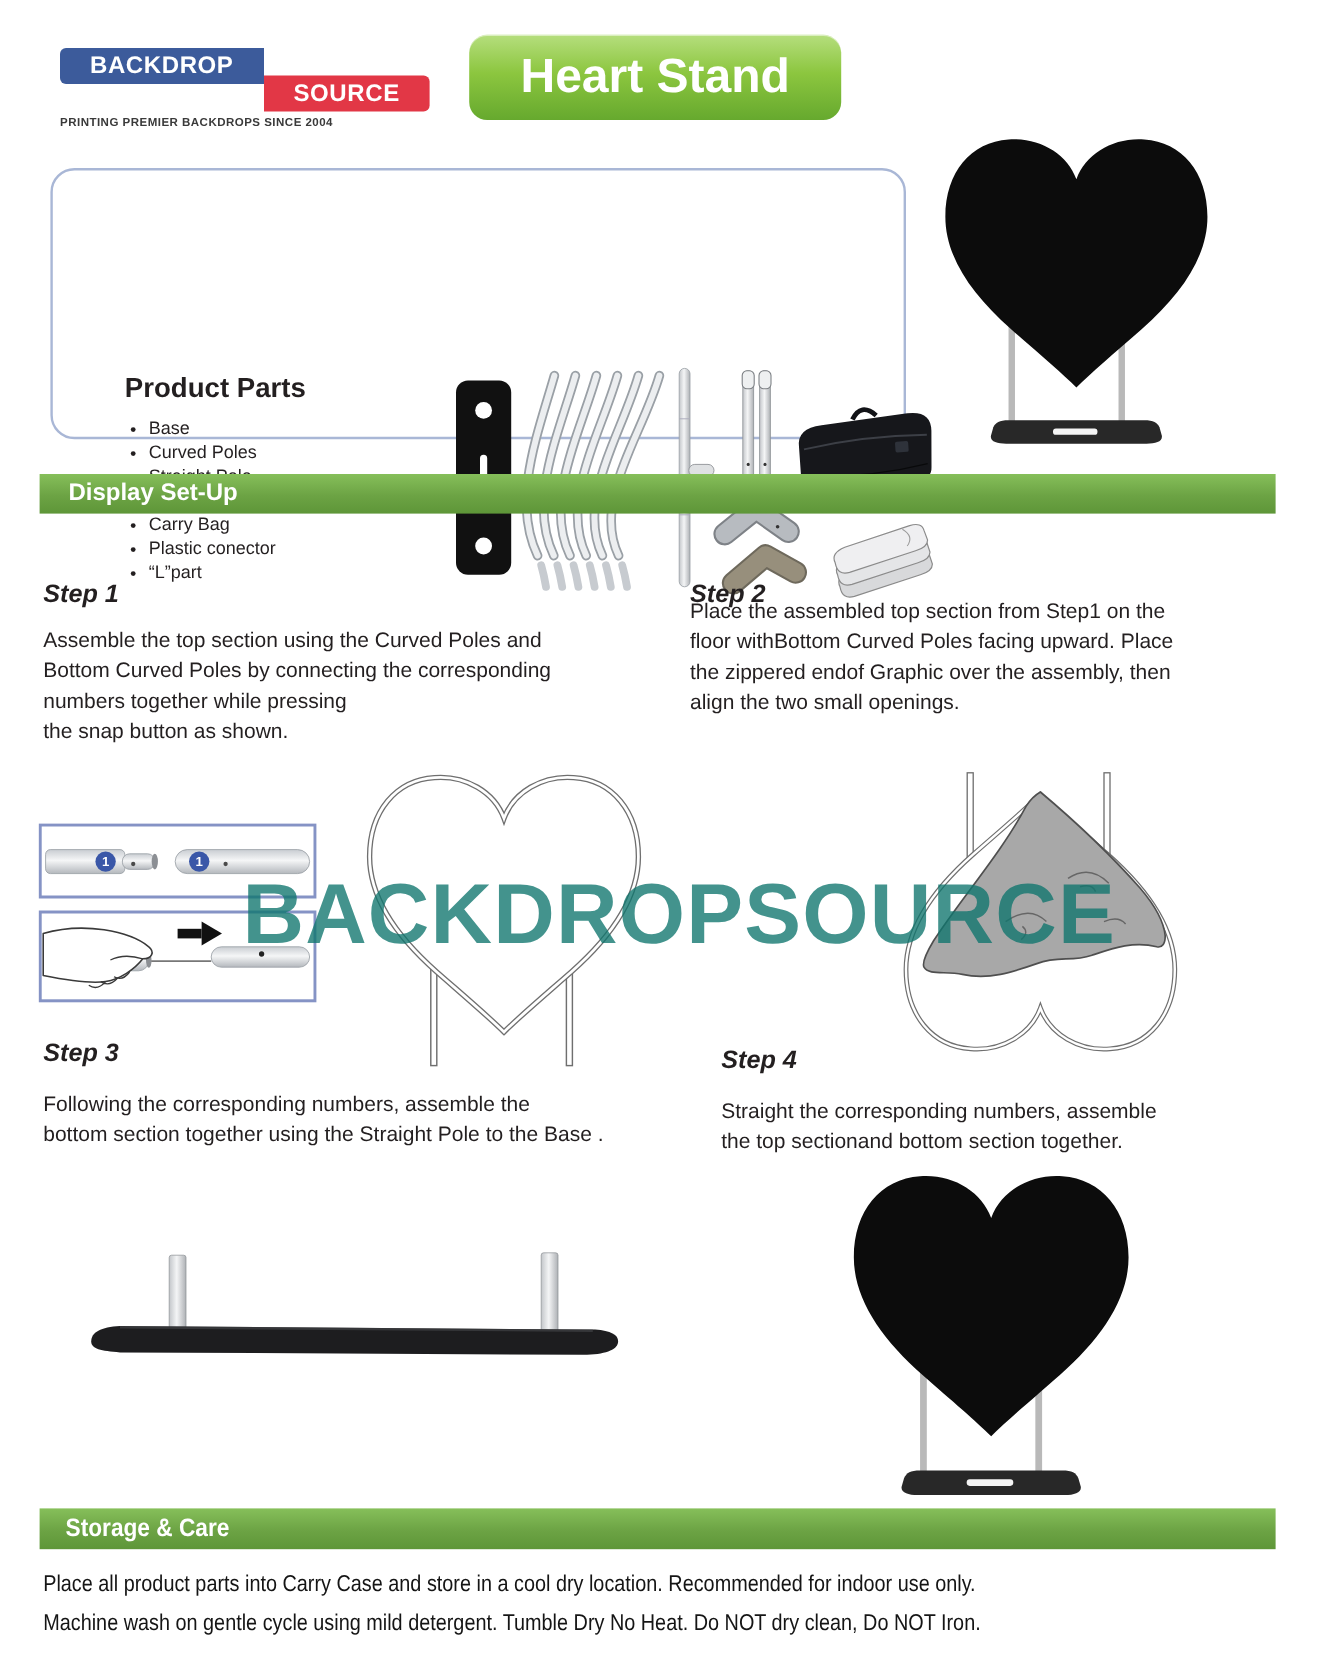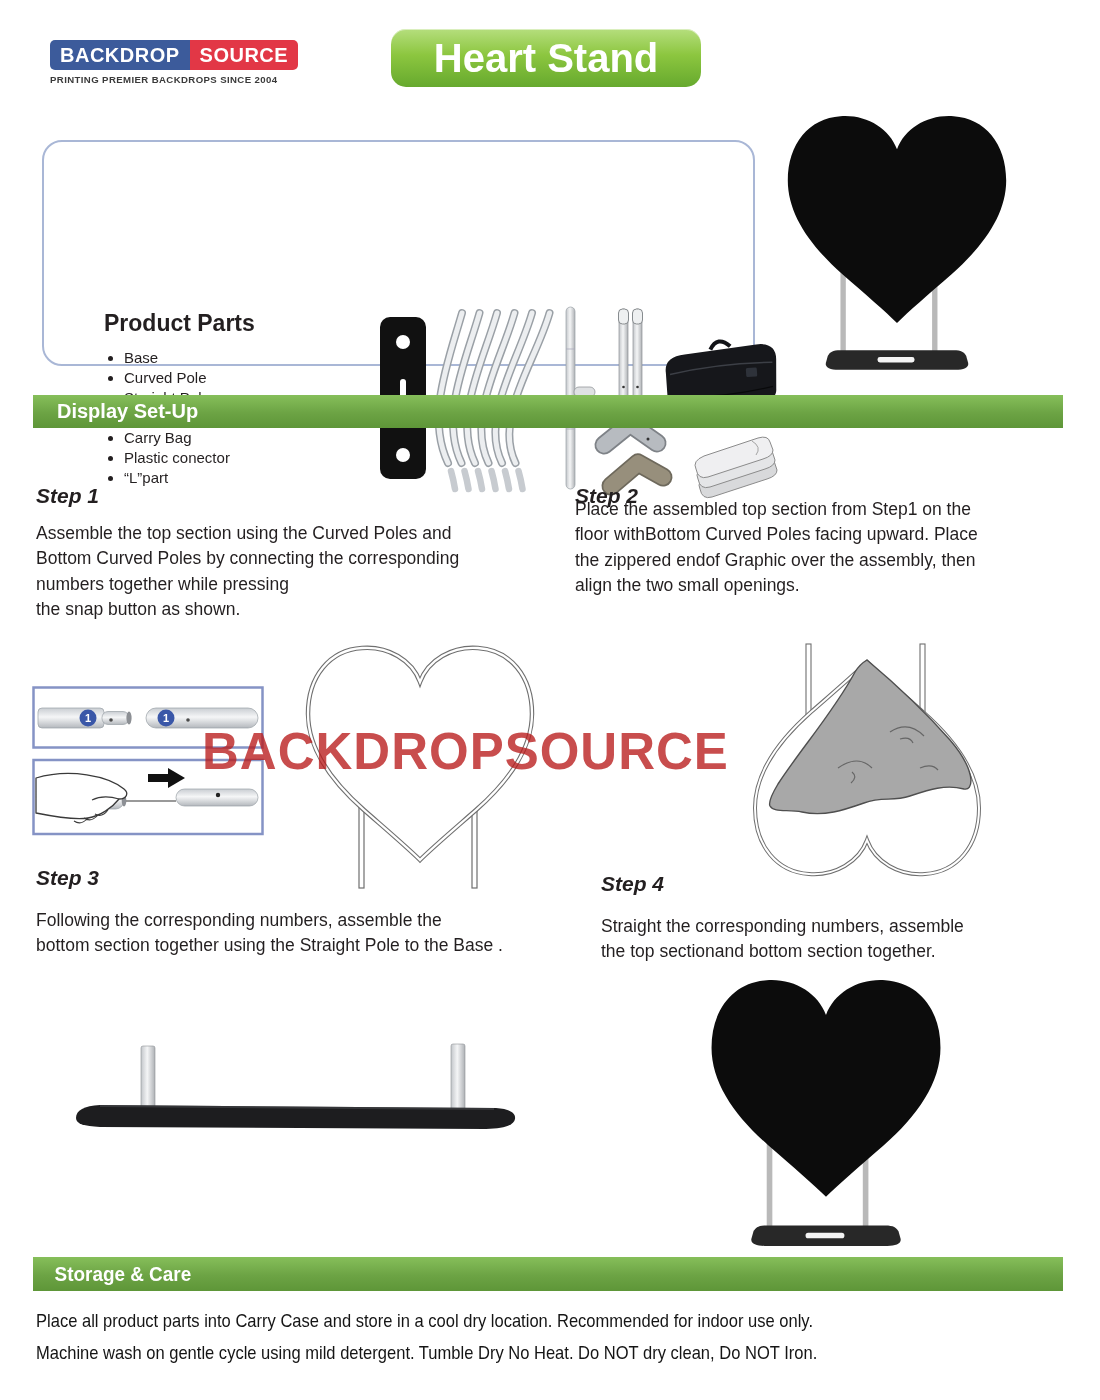--- a/index.html
+++ b/index.html
@@ -3,27 +3,27 @@
 <meta charset="utf-8">
 <style>
   * { margin:0; padding:0; box-sizing:border-box; }
   html,body { background:#ffffff; }
   body { font-family:"Liberation Sans", sans-serif; color:#231f20; }
   .page { position:relative; width:1100px; height:1400px; background:#fff; overflow:hidden; }
 
   
   .logo-block { position:absolute; left:50px; top:40px; }
   .logo-row { display:flex; }
-  .logo-seg { height:30px; display:flex; align-items:center; padding:0 10px;
+  .logo-seg { height:30px; display:flex; align-items:center; padding:0 25px;
               font-weight:bold; font-size:20px; color:#fff; letter-spacing:0.5px; }
   .logo-blue { background:#3c5b9b; border-radius:5px 0 0 5px; }
-  .logo-red  { background:#e23746; border-radius:0 5px 5px 0; }
+  .logo-red  { background:#e23746; border-radius:0 5px 5px 0;margin-top:23px; }
   .logo-tagline { margin-top:4px; font-size:9.6px; font-weight:bold; color:#3a3a3a; letter-spacing:0.4px; }
 
-  .title-button { position:absolute; left:391px; top:29px; width:310px; height:58px;
+  .title-button { position:absolute; left:391px; top:29px; width:310px; height:71px;
     border-radius:15px; display:flex; align-items:center; justify-content:center;
     background:linear-gradient(180deg,#b5de7d 0%, #8cc63f 45%, #66a92e 100%);
     box-shadow:inset 0 1px 0 rgba(255,255,255,.5); }
   .title-button span { color:#fff; font-size:40px; font-weight:bold; }
 
   
   .parts-box { position:absolute; left:42px; top:140px; width:713px; height:226px;
     border:2.5px solid #a9b7d6; border-radius:20px; background:#fff;padding-left:25px; }
   .parts-title { position:absolute; left:60px; top:168px; font-size:23px; font-weight:bold; }
   .parts-list { position:absolute; left:80px; top:206px; font-size:15px; line-height:20px; }
@@ -55,21 +55,21 @@
   
   .illus { position:absolute; z-index:1; }
   .i-step1  { left:32px;  top:686px; }
   .i-wire   { left:300px; top:640px; }
   .i-drape  { left:740px; top:640px; }
   .i-base   { left:66px;  top:1018px; }
   .i-stand4 { left:676px; top:972px; }
 
   
   .watermark { position:absolute; left:202px; top:722px; z-index:5;
-    font-size:51px; font-weight:bold; color:#b91c1c; opacity:.78; letter-spacing:1px;
+    font-size:71px; font-weight:bold; color:#0f766e; opacity:.78; letter-spacing:1px;
     pointer-events:none; }
 
   
   .foot-line { position:absolute; left:36px; font-size:19px; color:#151515; }
   .foot-line span { display:inline-block; transform:scaleX(.87); transform-origin:0 50%; white-space:nowrap; }
   .f1 { top:1310px; }
   .f2 { top:1342px; }
 </style>
 </head>
 <body>
@@ -107,21 +107,21 @@
   </div>
 
   <div class="title-button">
     <span>Heart Stand</span>
   </div>
 
   <div class="parts-box">
     <div class="parts-title">Product Parts</div>
     <ul class="parts-list">
       <li>Base</li>
-      <li>Curved Pole</li>
+      <li>Curved Poles</li>
       <li>Straight Pole</li>
       <li>Graphic</li>
       <li>Carry Bag</li>
       <li>Plastic conector</li>
       <li>“L”part</li>
     </ul>
 
     <svg class="parts-illus" width="430" height="220" viewBox="0 0 430 220">
 
       <g>

